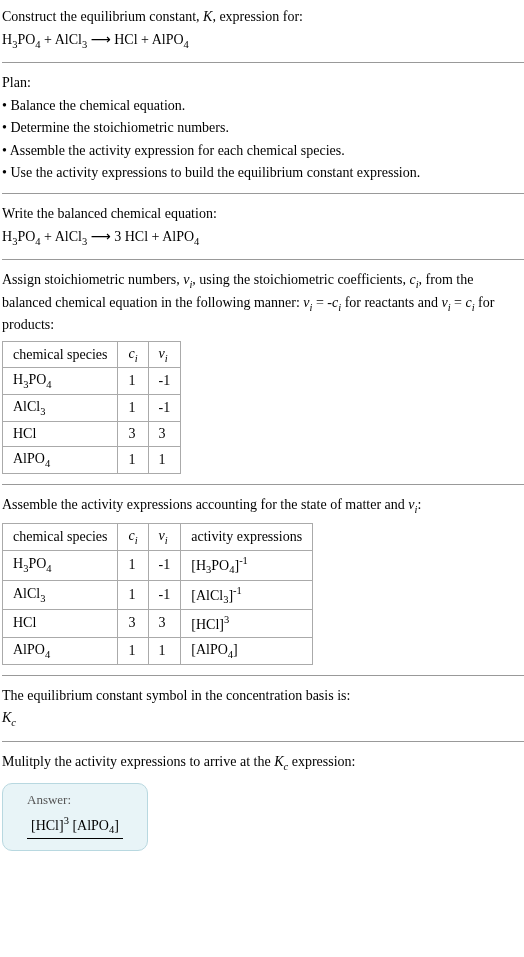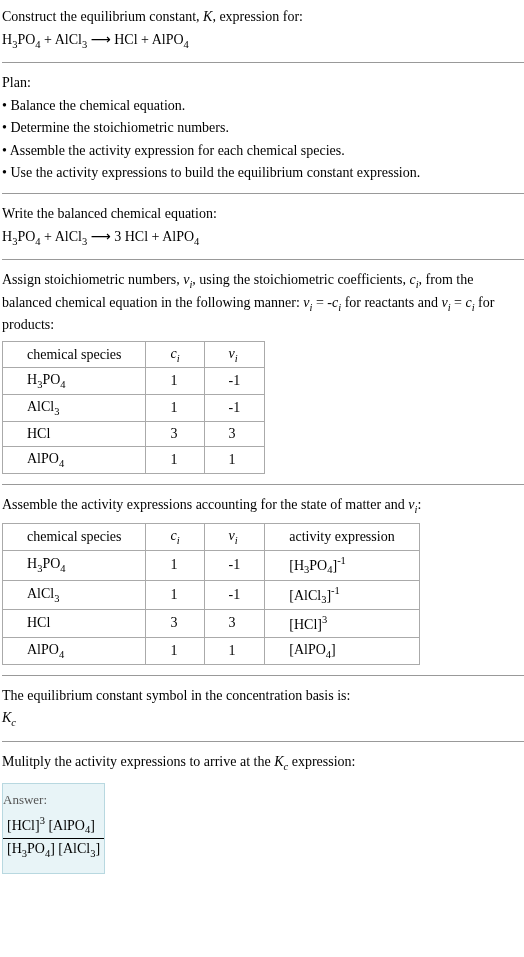--- a/index.html
+++ b/index.html
@@ -16,29 +16,29 @@
     border-top: 1px solid #999;
     margin: 10px 0;
   }
   .line { margin: 3px 0; line-height: 1.4; }
   table.data {
     border-collapse: collapse;
     margin: 6px 0;
   }
   table.data td, table.data th {
     border: 1px solid #aaa;
-    padding: 4px 24px;
+    padding: 4px 10px;
     text-align: left;
     font-weight: normal;
   }
   .answer-box {
     background: #e8f4f7;
     border: 1px solid #b8d8e0;
-    border-radius: 0;
-    padding: 8px 0;
+    border-radius: 10px;
+    padding: 8px 24px;
     margin: 6px 0;
     display: inline-block;
   }
   .answer-label { font-size: 13px; color: #555; margin-bottom: 6px; }
   .frac { display:inline-block; vertical-align:middle; }
   .frac .num { display:block; border-bottom:1px solid #000; padding:0 4px; }
   .frac .den { display:block; padding:0 4px; }
   sub { font-size: 0.75em; }
   sup { font-size: 0.75em; }
 </style>
@@ -99,21 +99,21 @@
 <hr>
 
 
 <div class="line">Assemble the activity expressions accounting for the state of matter and <i>ν<sub>i</sub></i>:</div>
 <table class="data">
   <tbody>
       <tr>
     <th>chemical species</th>
     <th><i>c<sub>i</sub></i></th>
     <th><i>ν<sub>i</sub></i></th>
-    <th>activity expression</th>
+    <th>activity expressions</th>
   </tr>
   <tr>
     <td>H<sub>3</sub>PO<sub>4</sub></td>
     <td>1</td>
     <td>-1</td>
     <td>[H<sub>3</sub>PO<sub>4</sub>]<sup>-1</sup></td>
   </tr>
   <tr>
     <td>AlCl<sub>3</sub></td>
     <td>1</td>
@@ -141,19 +141,18 @@
 <div class="line"><i>K<sub>c</sub></i></div>
 <hr>
 
 
 <div class="line">Mulitply the activity expressions to arrive at the <i>K<sub>c</sub></i> expression:</div>
 <div class="answer-box">
   <div class="answer-label">Answer:</div>
   <div class="line">
     <span class="frac">
       <span class="num">[HCl]<sup>3</sup> [AlPO<sub>4</sub>]</span>
-      <span class="den">[H<sub>3</sub>PO<sub>4</sub>] [AlCl<sub>3</sub>]</span>
     </span>
   </div>
 </div>
 
 
 
 
 </body></html>

